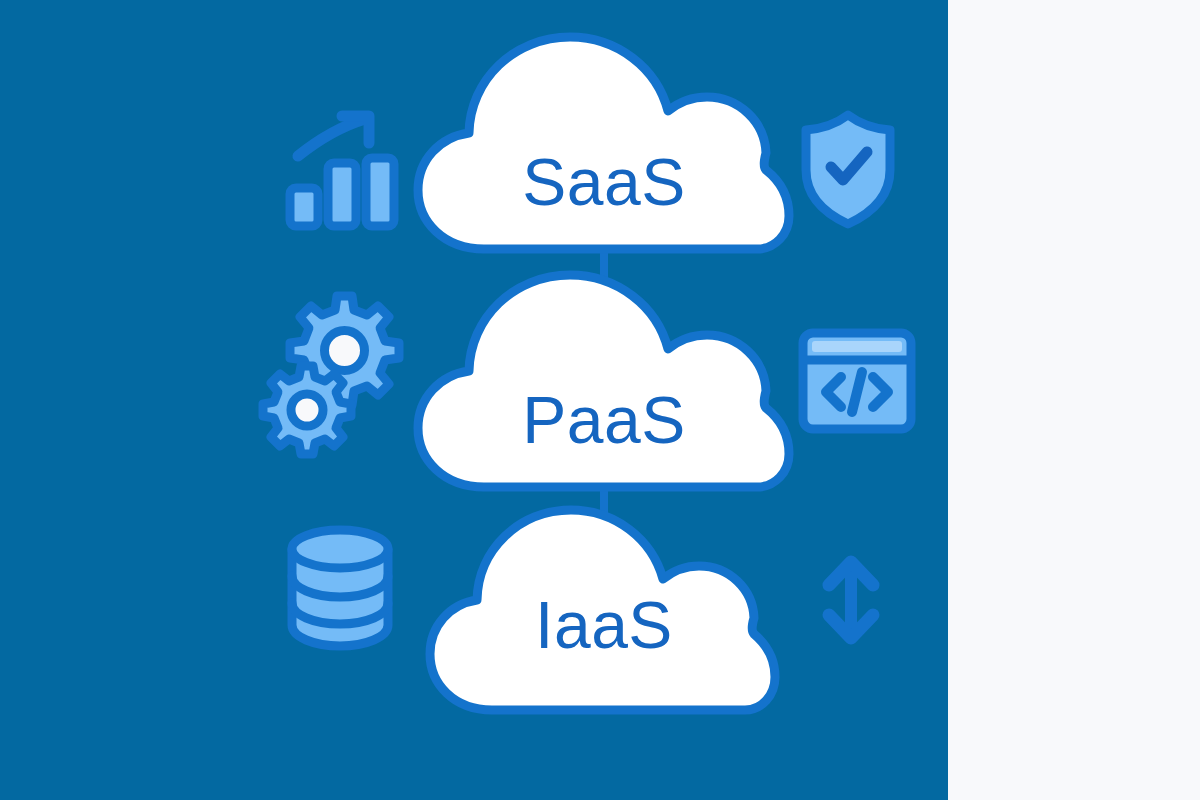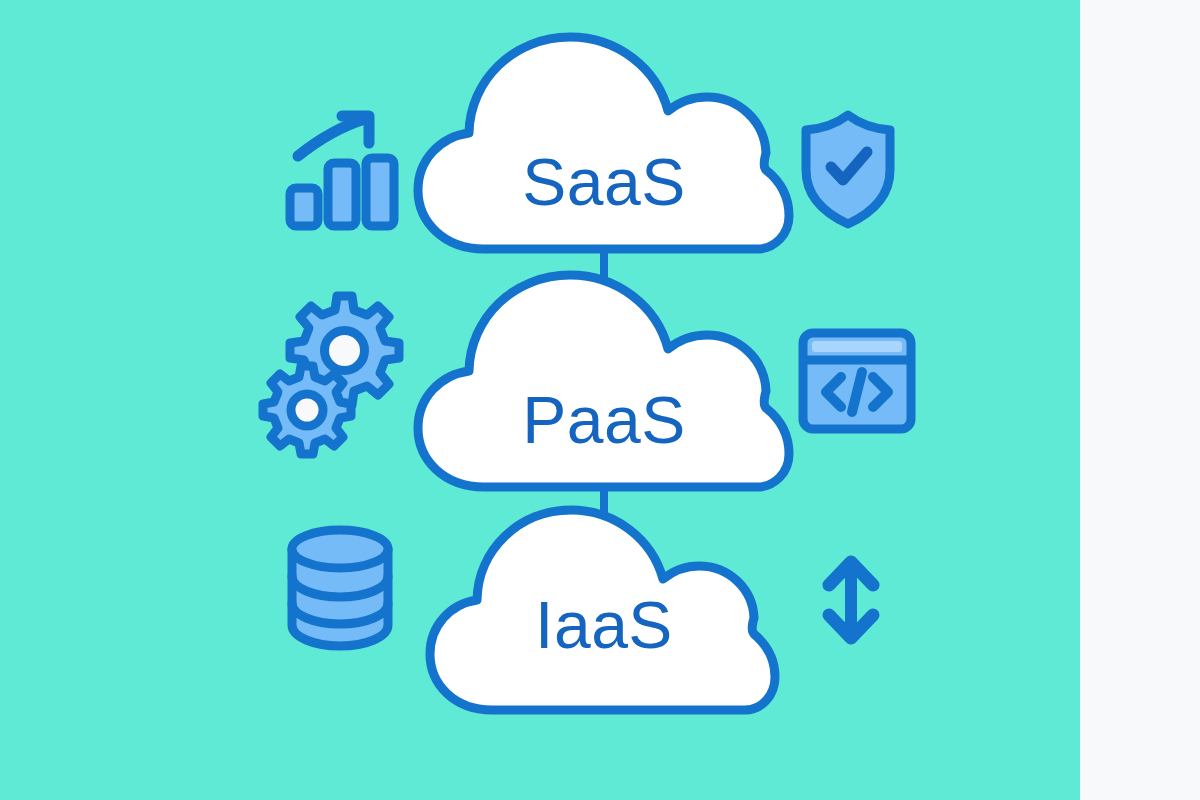--- a/index.html
+++ b/index.html
@@ -9,23 +9,23 @@
   }
   body {
     width: 1200px;
     height: 800px;
     background: #f8f9fb;
     font-family: "Liberation Sans", sans-serif;
     overflow: hidden;
   }
   #diagram-root {
     position: relative;
-    width: 1080px;
+    width: 948px;
     height: 800px;
-    background: #5eead4;
+    background: #0369a1;
   }
   #diagram-svg {
     position: absolute;
     top: 0;
     left: 0;
     width: 1200px;
     height: 800px;
     display: block;
   }
   .cloud-label {

